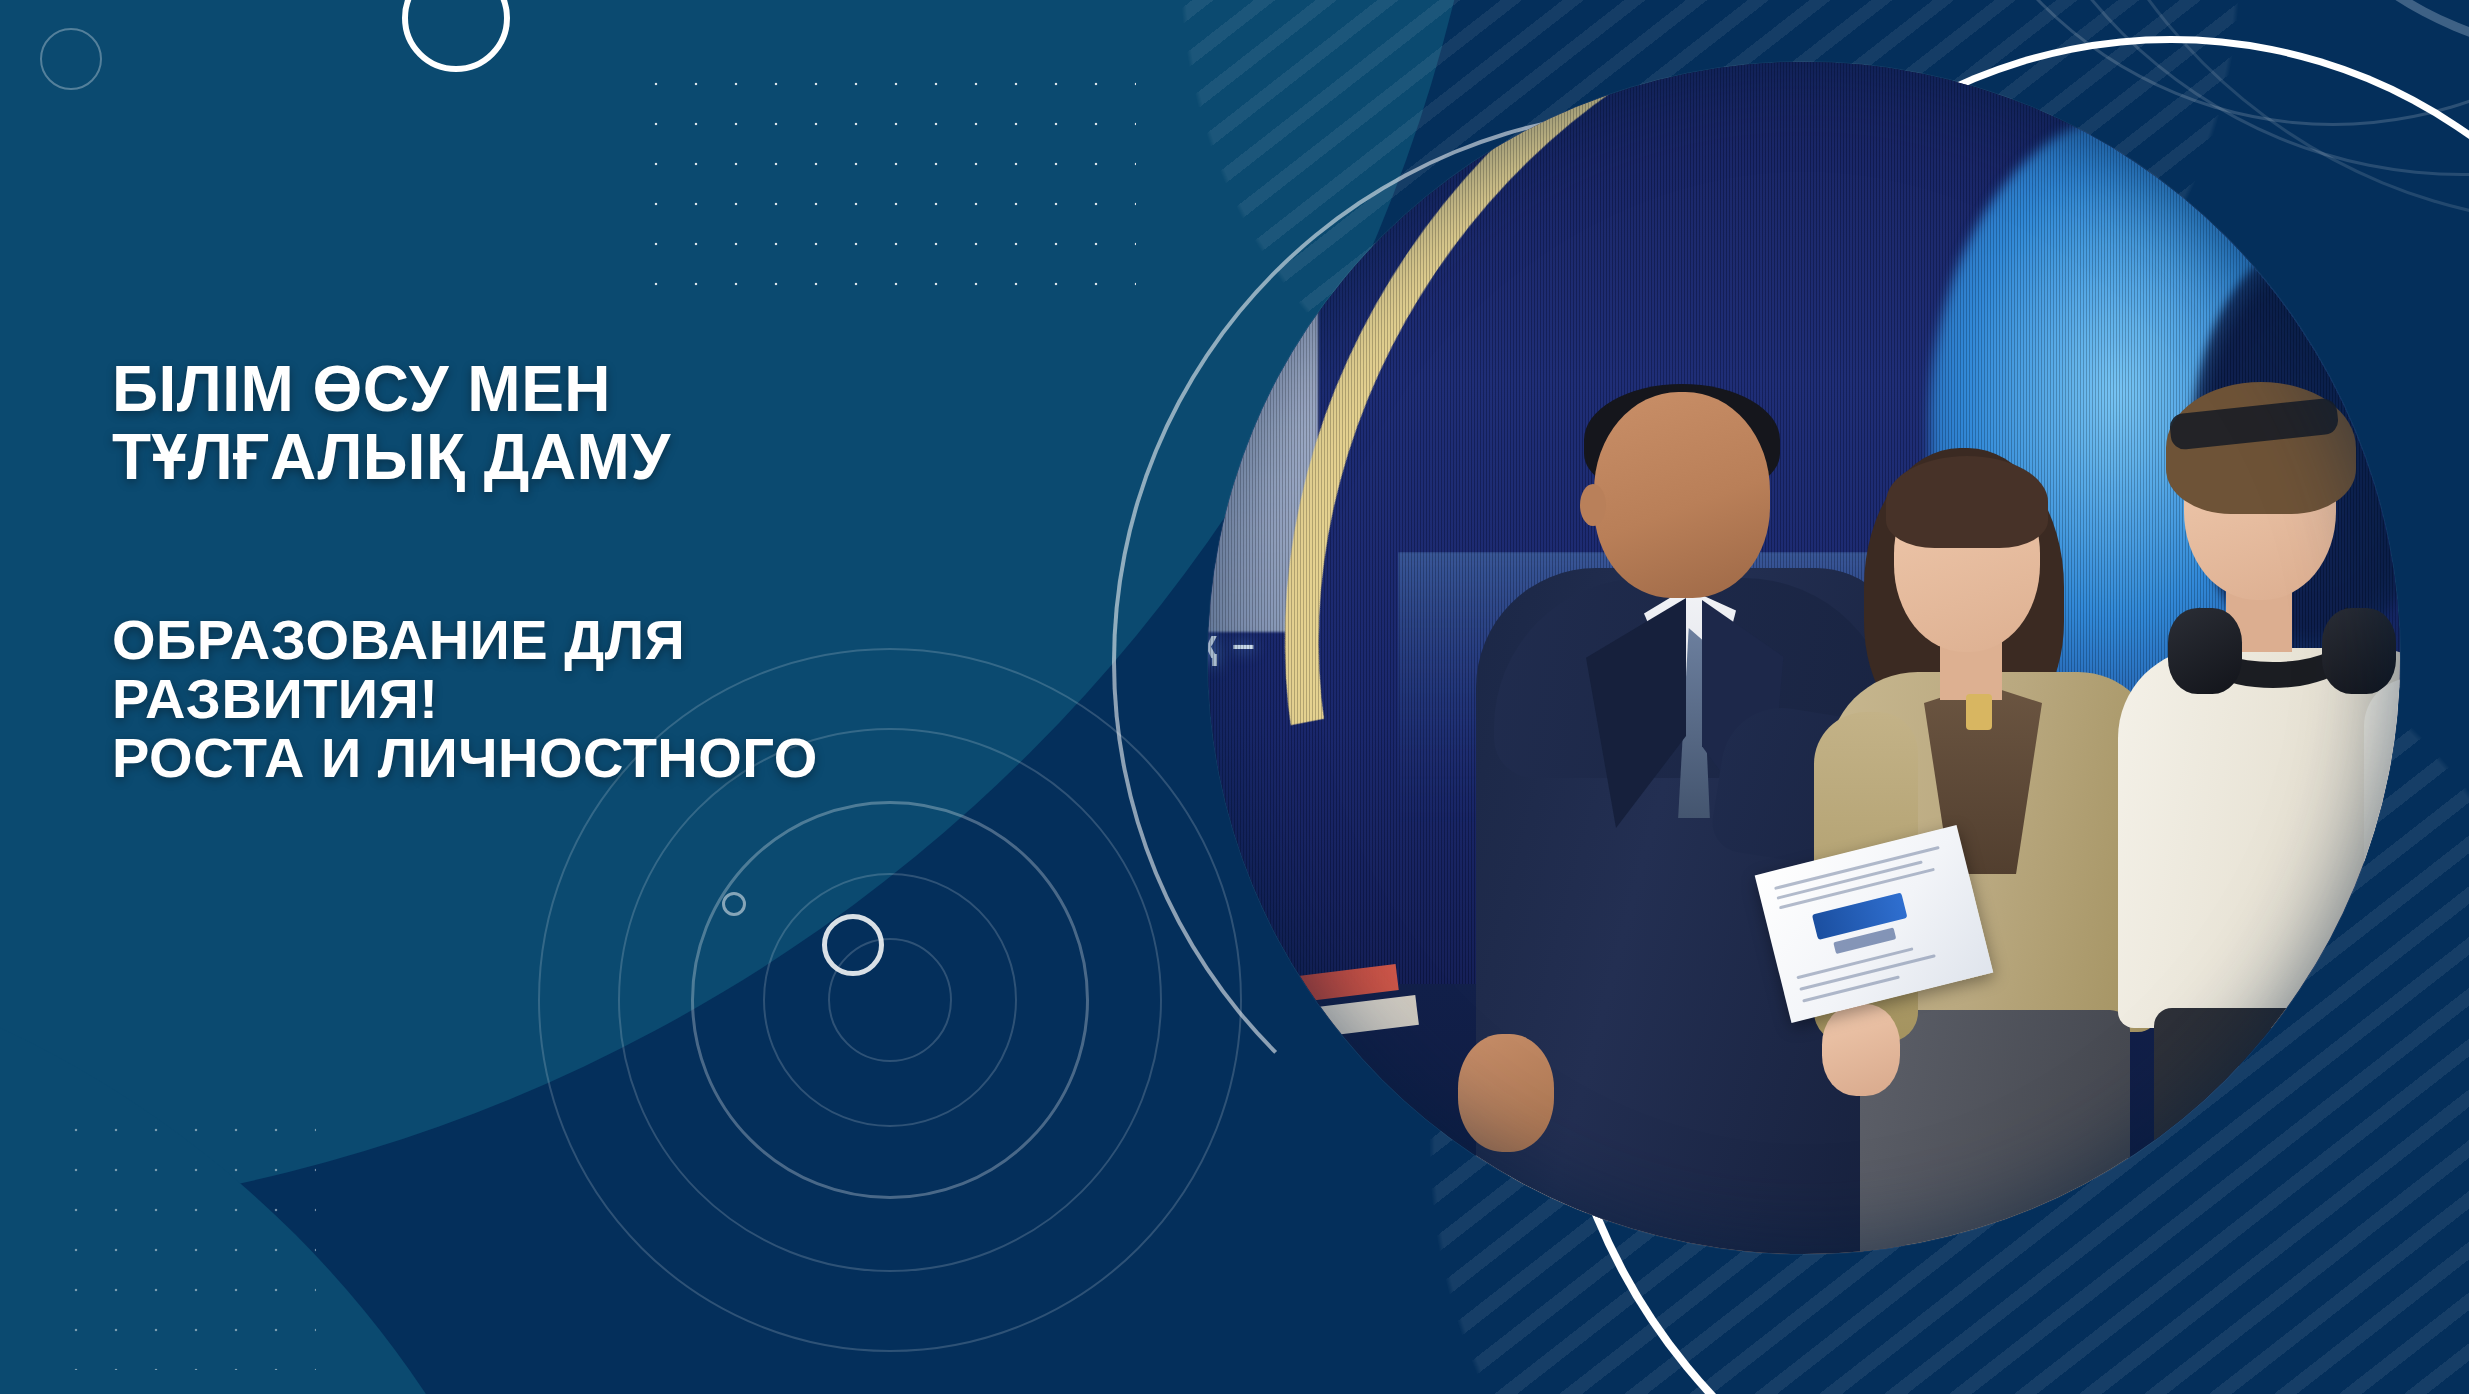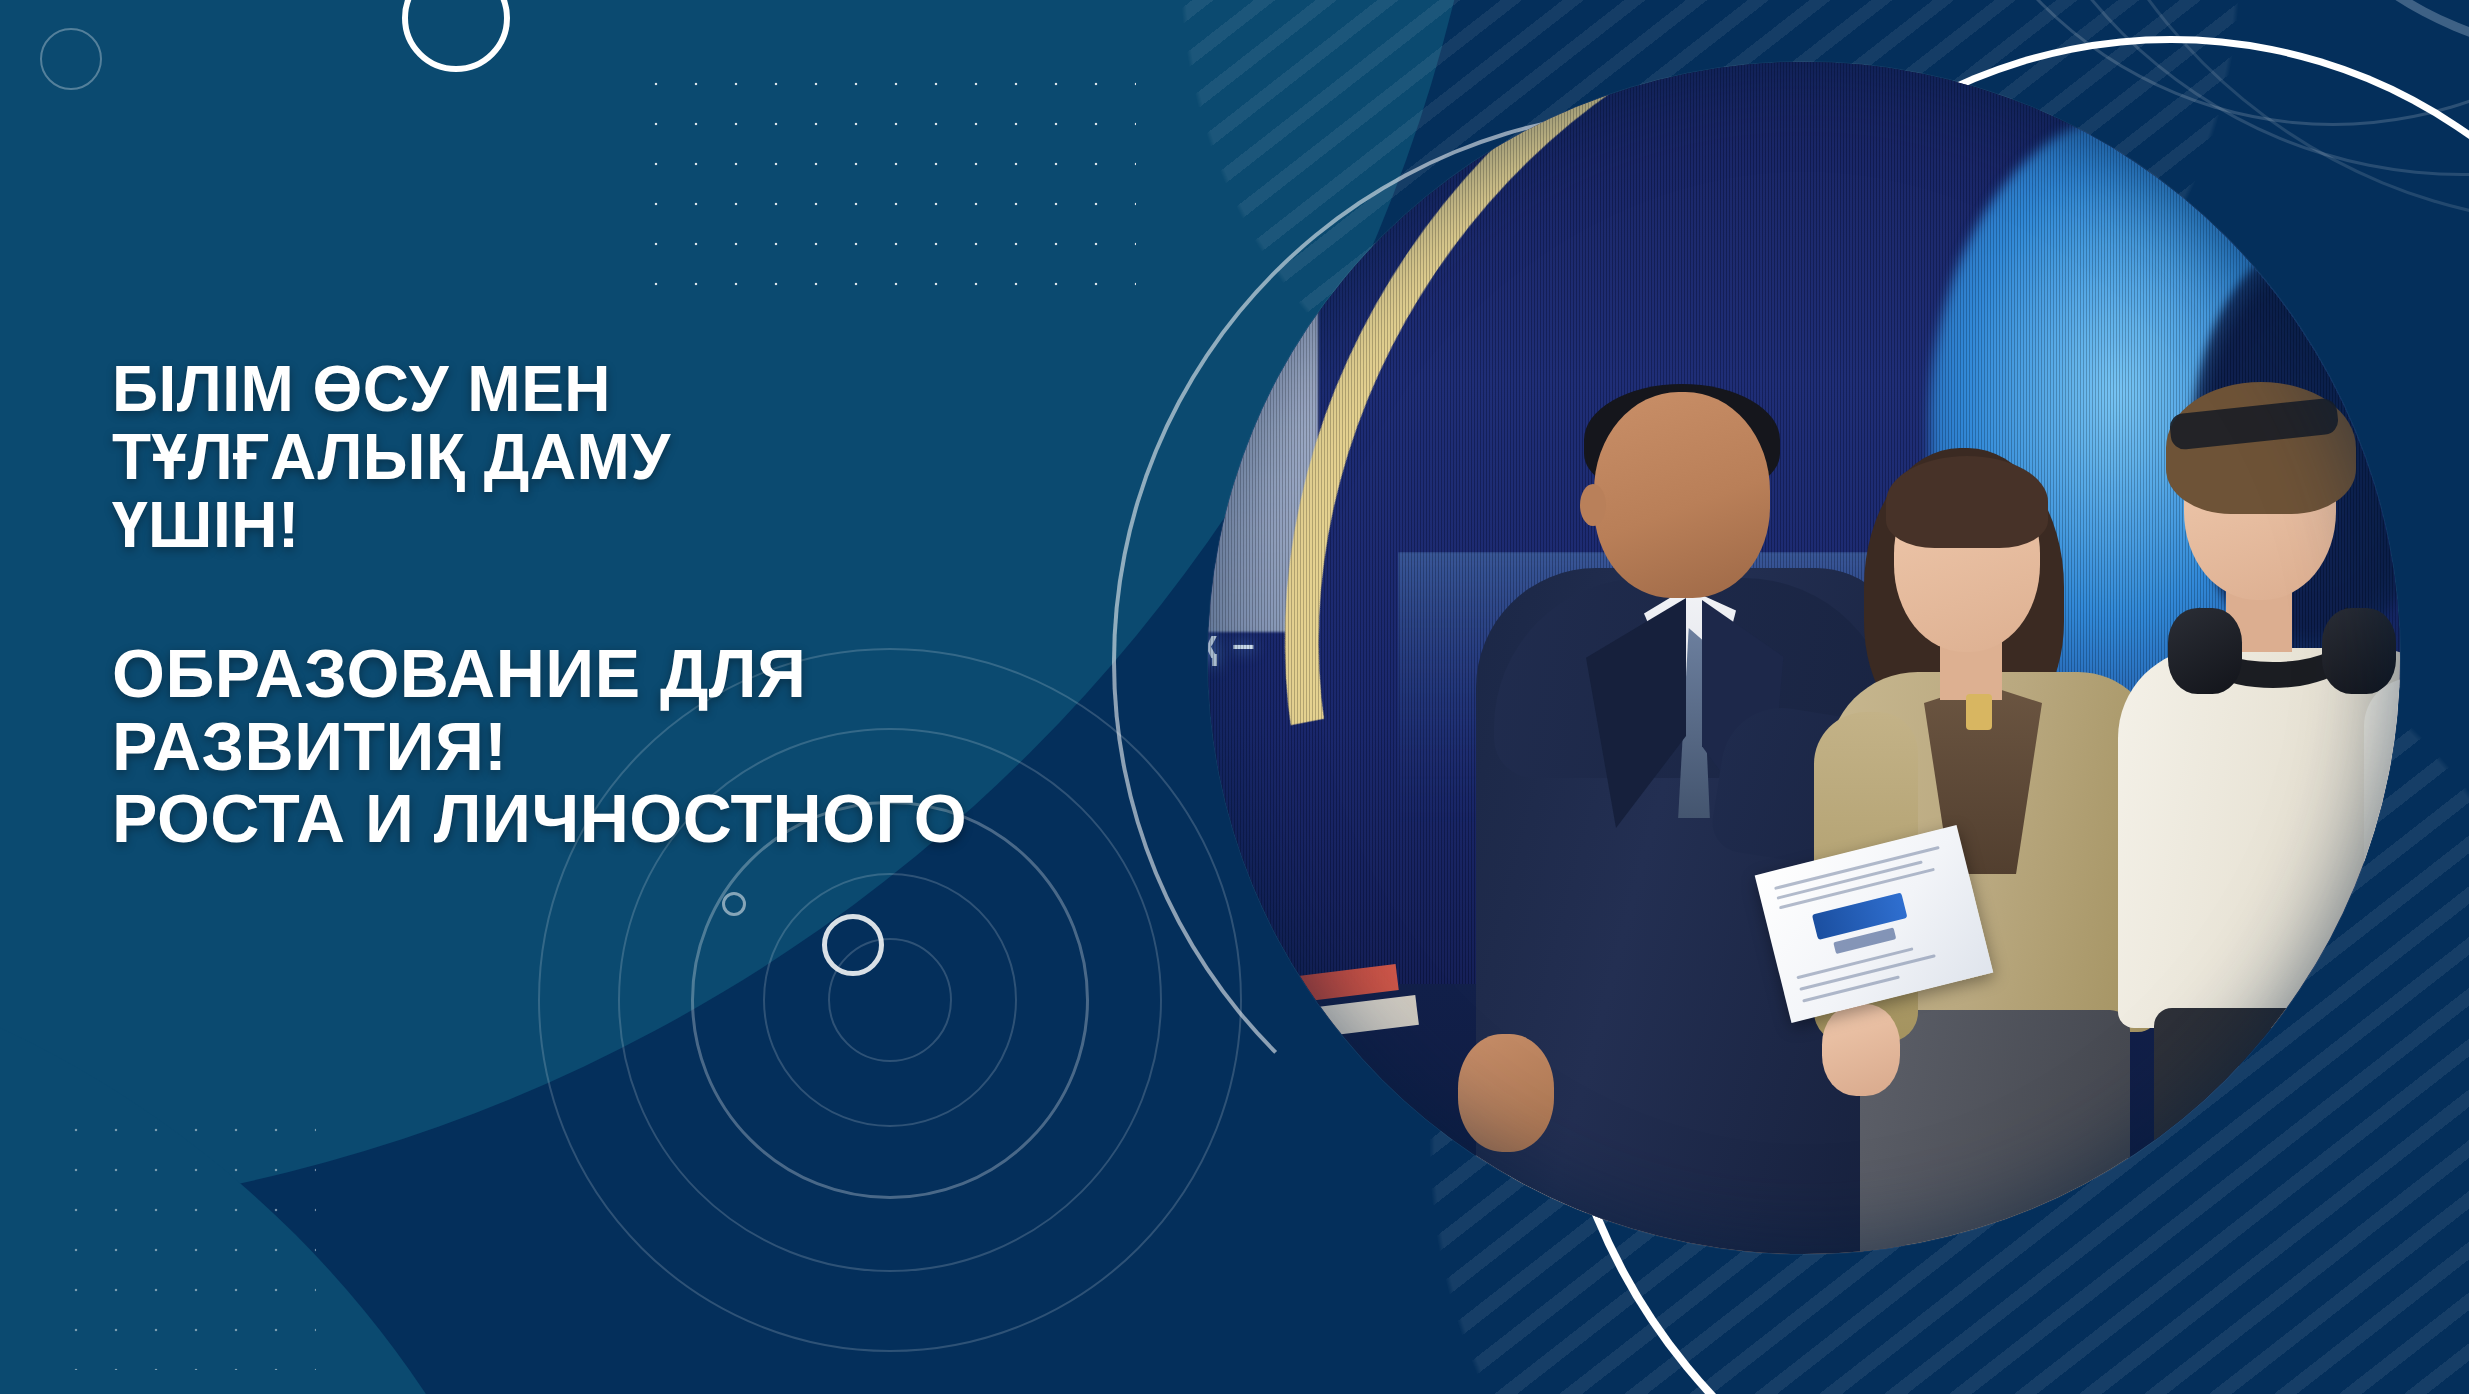--- a/index.html
+++ b/index.html
@@ -139,22 +139,22 @@
     color: #ffffff;
     font-weight: 700;
     letter-spacing: 0.5px;
     line-height: 1.06;
     text-shadow: 0 3px 10px rgba(0,0,0,0.35);
   }
   .headline.kz {
     font-size: 64px;
   }
   .headline.ru {
-    font-size: 68px;
-    margin-top: 78px;
+    font-size: 56px;
+    margin-top: 118px;
   }
   .headline .line { display: block; white-space: nowrap; }
 
   
   .photo-wrap {
     position: absolute;
     left: 1208px;
     top: 62px;
     width: 1192px;
     height: 1192px;
@@ -799,21 +799,20 @@
       </div>
 
       <div class="photo-vignette"></div>
     </div>
   </div>
 
   <div class="copy">
     <h1 class="headline kz">
       <span class="line">БІЛІМ ӨСУ МЕН</span>
       <span class="line">ТҰЛҒАЛЫҚ ДАМУ</span>
-      <span class="line">ҮШІН!</span>
     </h1>
     <h2 class="headline ru">
       <span class="line">ОБРАЗОВАНИЕ ДЛЯ</span>
       <span class="line">РАЗВИТИЯ!</span>
       <span class="line">РОСТА И ЛИЧНОСТНОГО</span>
     </h2>
   </div>
 
 </div>
 

